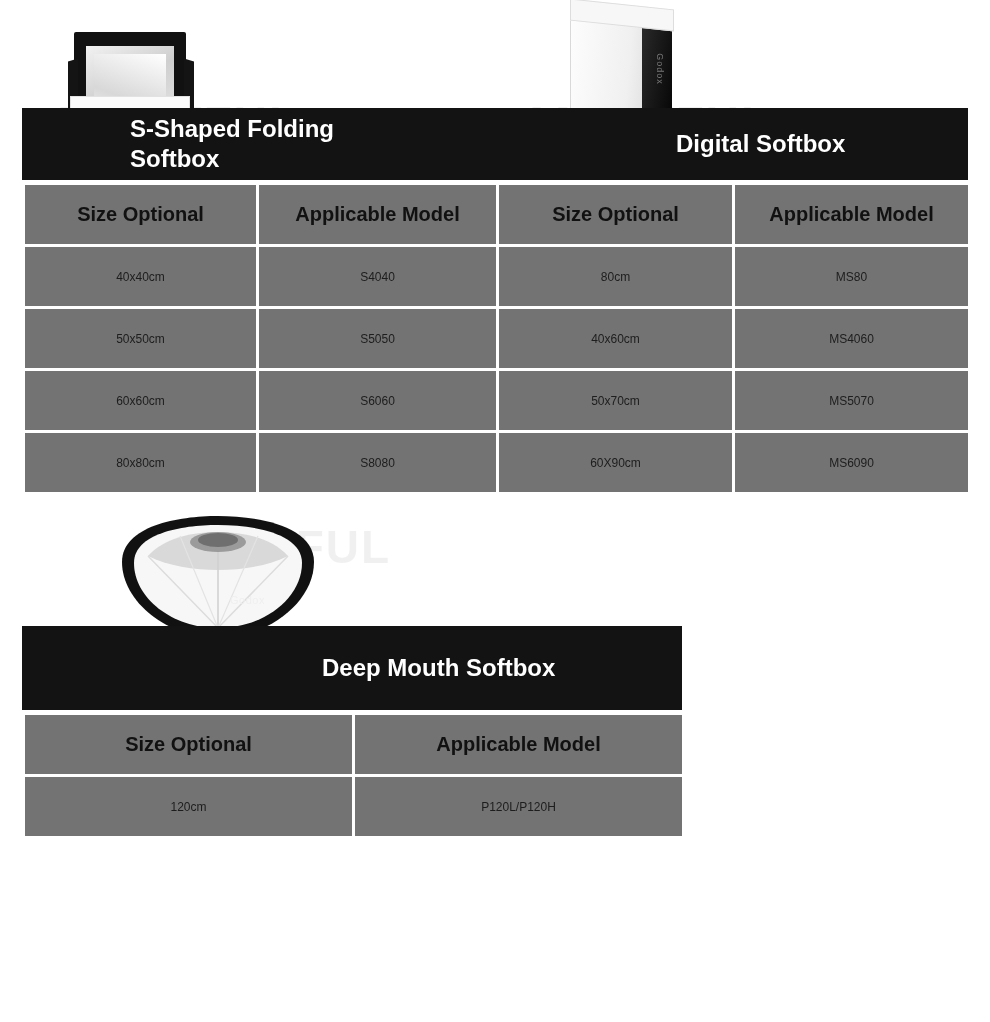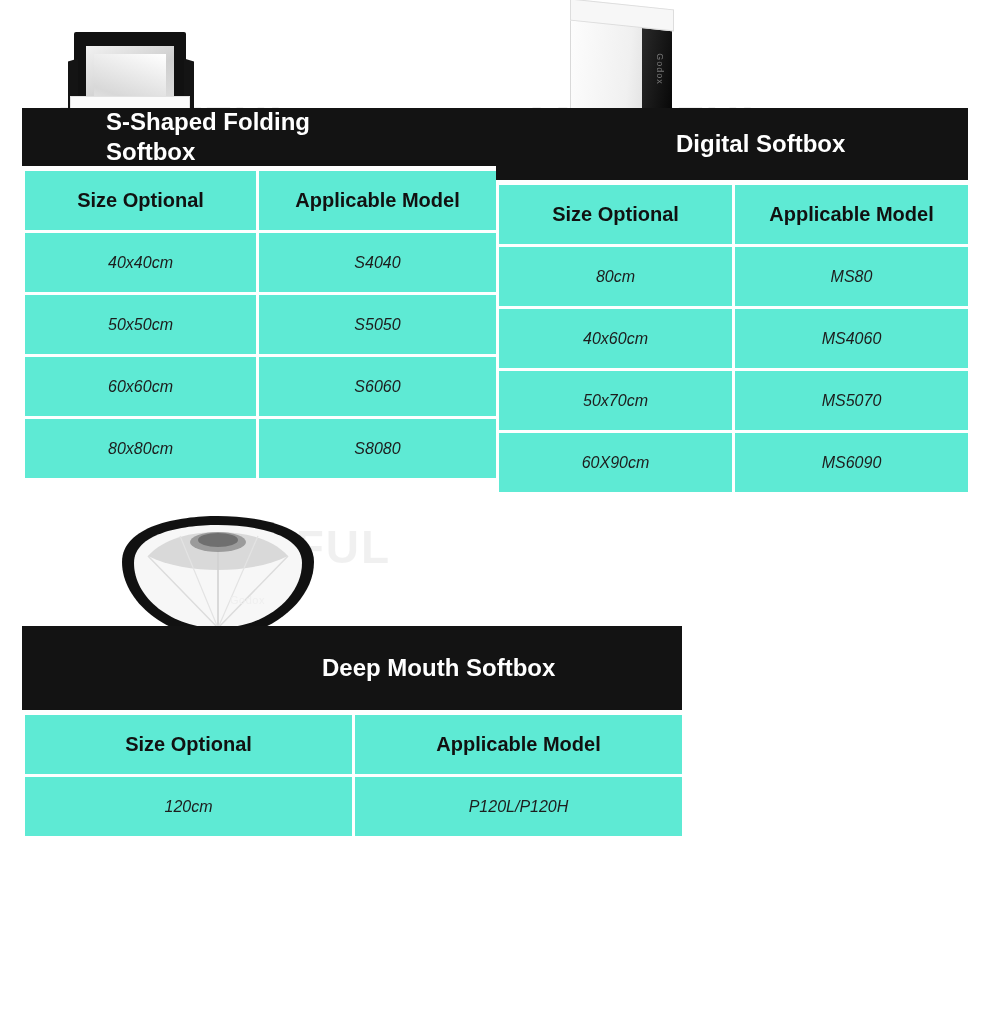--- a/index.html
+++ b/index.html
@@ -109,42 +109,41 @@
     font-weight: bold;
     line-height: 1.25;
   }
 
   table.spec {
     border-collapse: collapse;
     table-layout: fixed;
     width: 100%;
   }
   table.spec th, table.spec td {
-    background: #5eead4;
+    background: #737373;
     border: 3px solid #ffffff;
     text-align: center;
     box-sizing: border-box;
   }
   table.spec th {
     font-size: 20px;
     font-weight: bold;
     height: 62px;
     color: #111;
   }
   table.spec td {
-    font-size: 16px;
+    font-size: 12px;
     font-weight: normal;
     height: 62px;
     color: #1d1d1d;
-    font-style: italic;
   }
 
   
   #block-s { left: 22px; top: 108px; width: 474px; }
-  #block-s .hdr { width: 474px; height: 58px; padding-left: 84px; }
+  #block-s .hdr { width: 474px; height: 72px; padding-left: 108px; }
   #block-s .hdr-title { width: 270px; }
   #block-s table.spec { margin-top: 2px; }
   #block-s col.c1 { width: 234px; }
   #block-s col.c2 { width: 240px; }
 
   
   #block-d { left: 496px; top: 108px; width: 472px; }
   #block-d .hdr { width: 472px; height: 72px; padding-left: 178px; justify-content: center; }
   #block-d .hdr-title { width: 290px; }
   #block-d table.spec { margin-top: 2px; }

